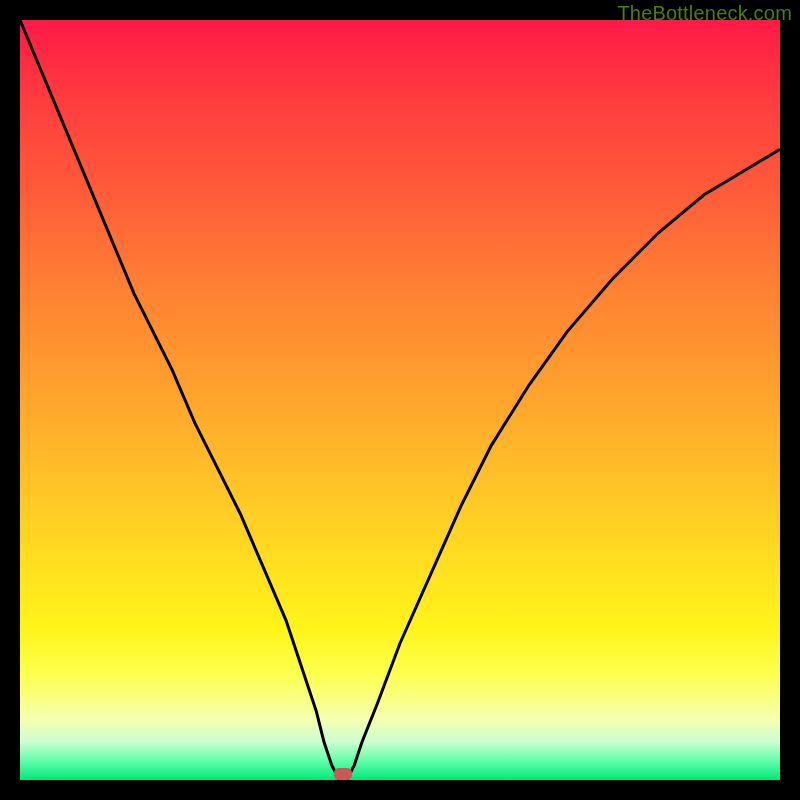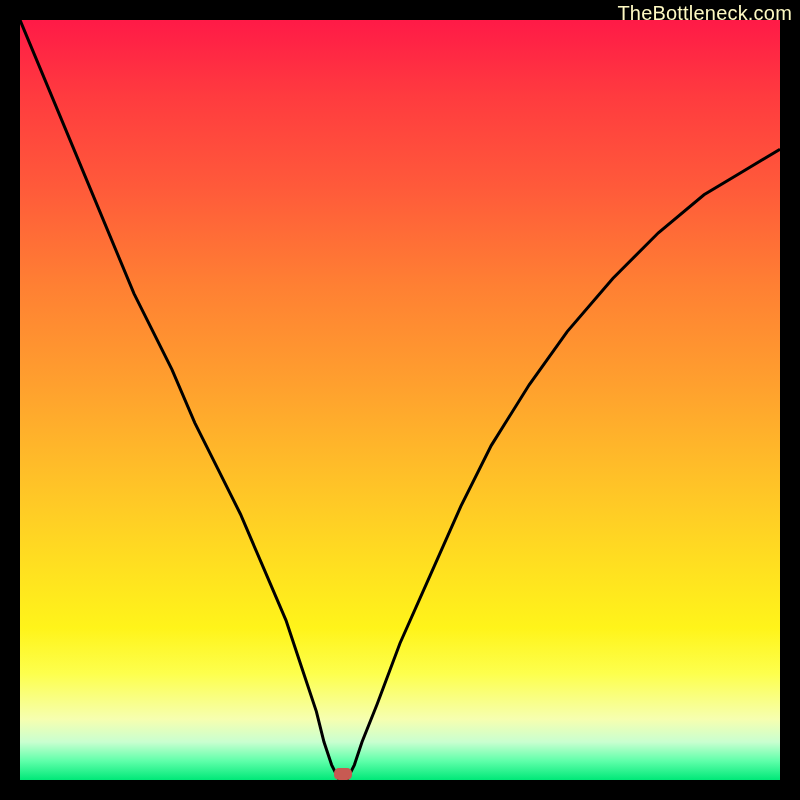--- a/index.html
+++ b/index.html
@@ -52,21 +52,21 @@
     width: 18px;
     height: 12px;
     border-radius: 5px;
     background: #c75a52;
     transform: translate(-50%, -50%);
   }
   .watermark {
     position: absolute;
     top: 2px;
     right: 8px;
-    color: #fef9c3;
+    color: #4d7c0f;
     font-size: 20px;
     font-weight: 500;
     letter-spacing: 0.2px;
     user-select: none;
   }
 </style>
 </head>
 <body>
 
 <div class="frame">

